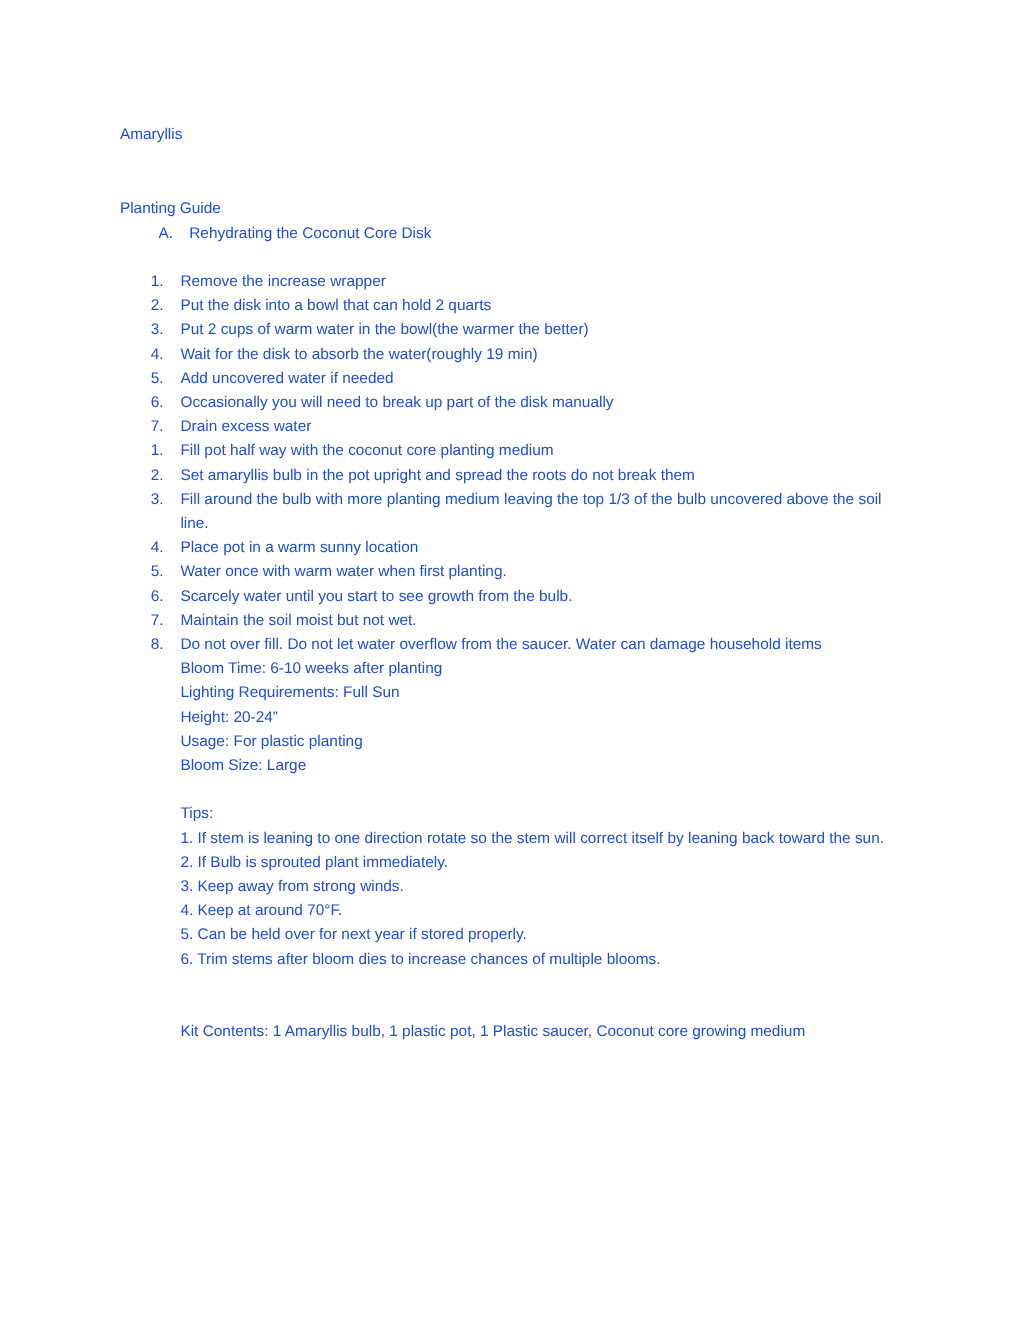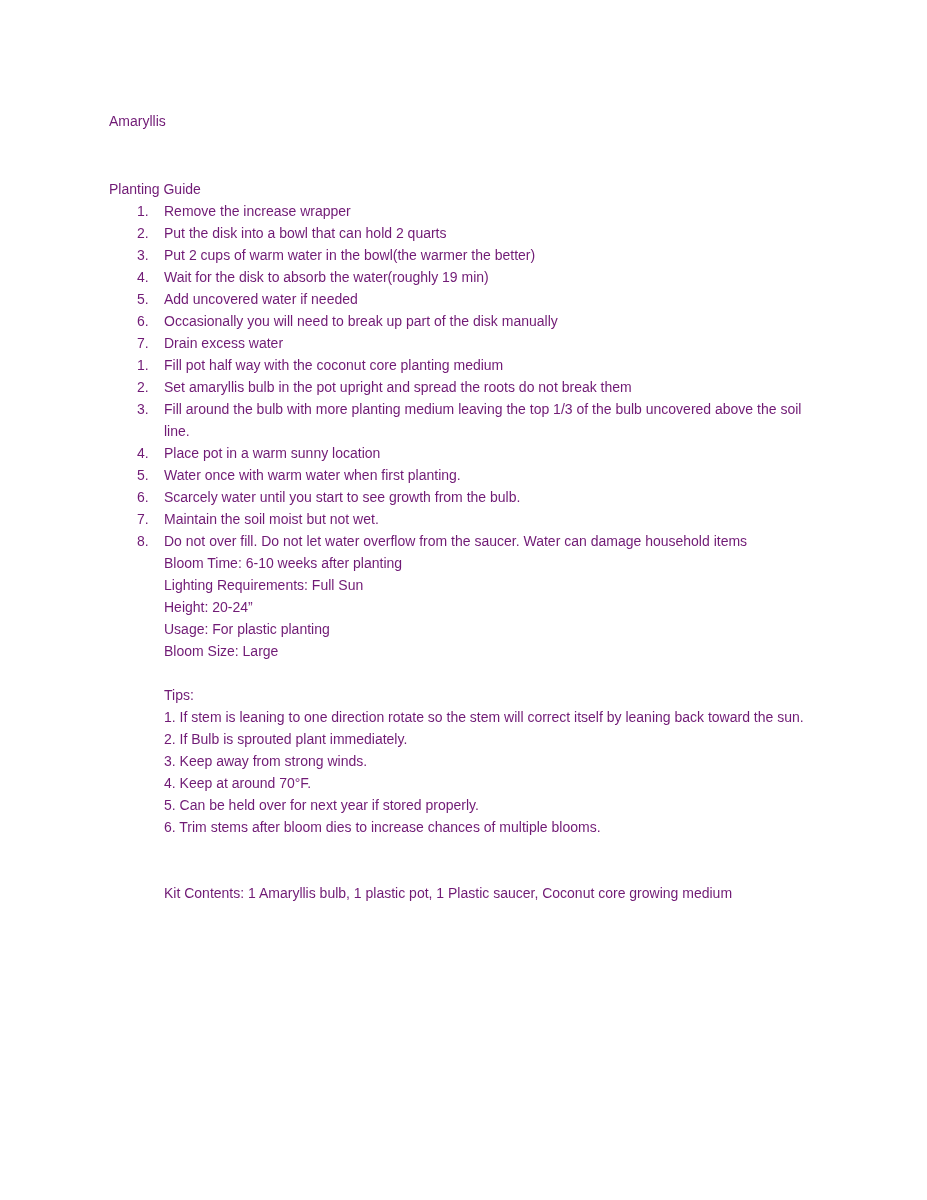--- a/index.html
+++ b/index.html
@@ -5,21 +5,21 @@
   html, body { margin: 0; padding: 0; background: #ffffff; }
   .page {
     position: relative;
     width: 927px;
     height: 1200px;
     background: #ffffff;
     overflow: hidden;
     font-family: "Liberation Sans", sans-serif;
     font-size: 14px;
     line-height: 22px;
-    color: #701a75;
+    color: #1d4ed8;
   }
   .content { padding: 110px 112px 0 109px; }
   p { margin: 0; }
   .title { margin-bottom: 46px; }
   .subtitle { }
   .sec-head { margin: 0; }
   .sec-head .sec-label {
     display: inline-block;
     margin-left: 35px;
     width: 28px;
@@ -51,20 +51,23 @@
 </head>
 <body>
 
 <div class="page">
   <div class="content">
 
     <p class="title">Amaryllis</p>
 
     <p class="subtitle">Planting Guide</p>
 
+    <p class="sec-head sec-head-a">
+      <span class="sec-label">A.</span><span>Rehydrating the Coconut Core Disk</span>
+    </p>
 
     <ol class="steps steps-a">
         <li>Remove the increase wrapper</li>
         <li>Put the disk into a bowl that can hold 2 quarts</li>
         <li>Put 2 cups of warm water in the bowl(the warmer the better)</li>
         <li>Wait for the disk to absorb the water(roughly 19 min)</li>
         <li>Add uncovered water if needed</li>
         <li>Occasionally you will need to break up part of the disk manually</li>
         <li>Drain excess water</li>
       </ol>

